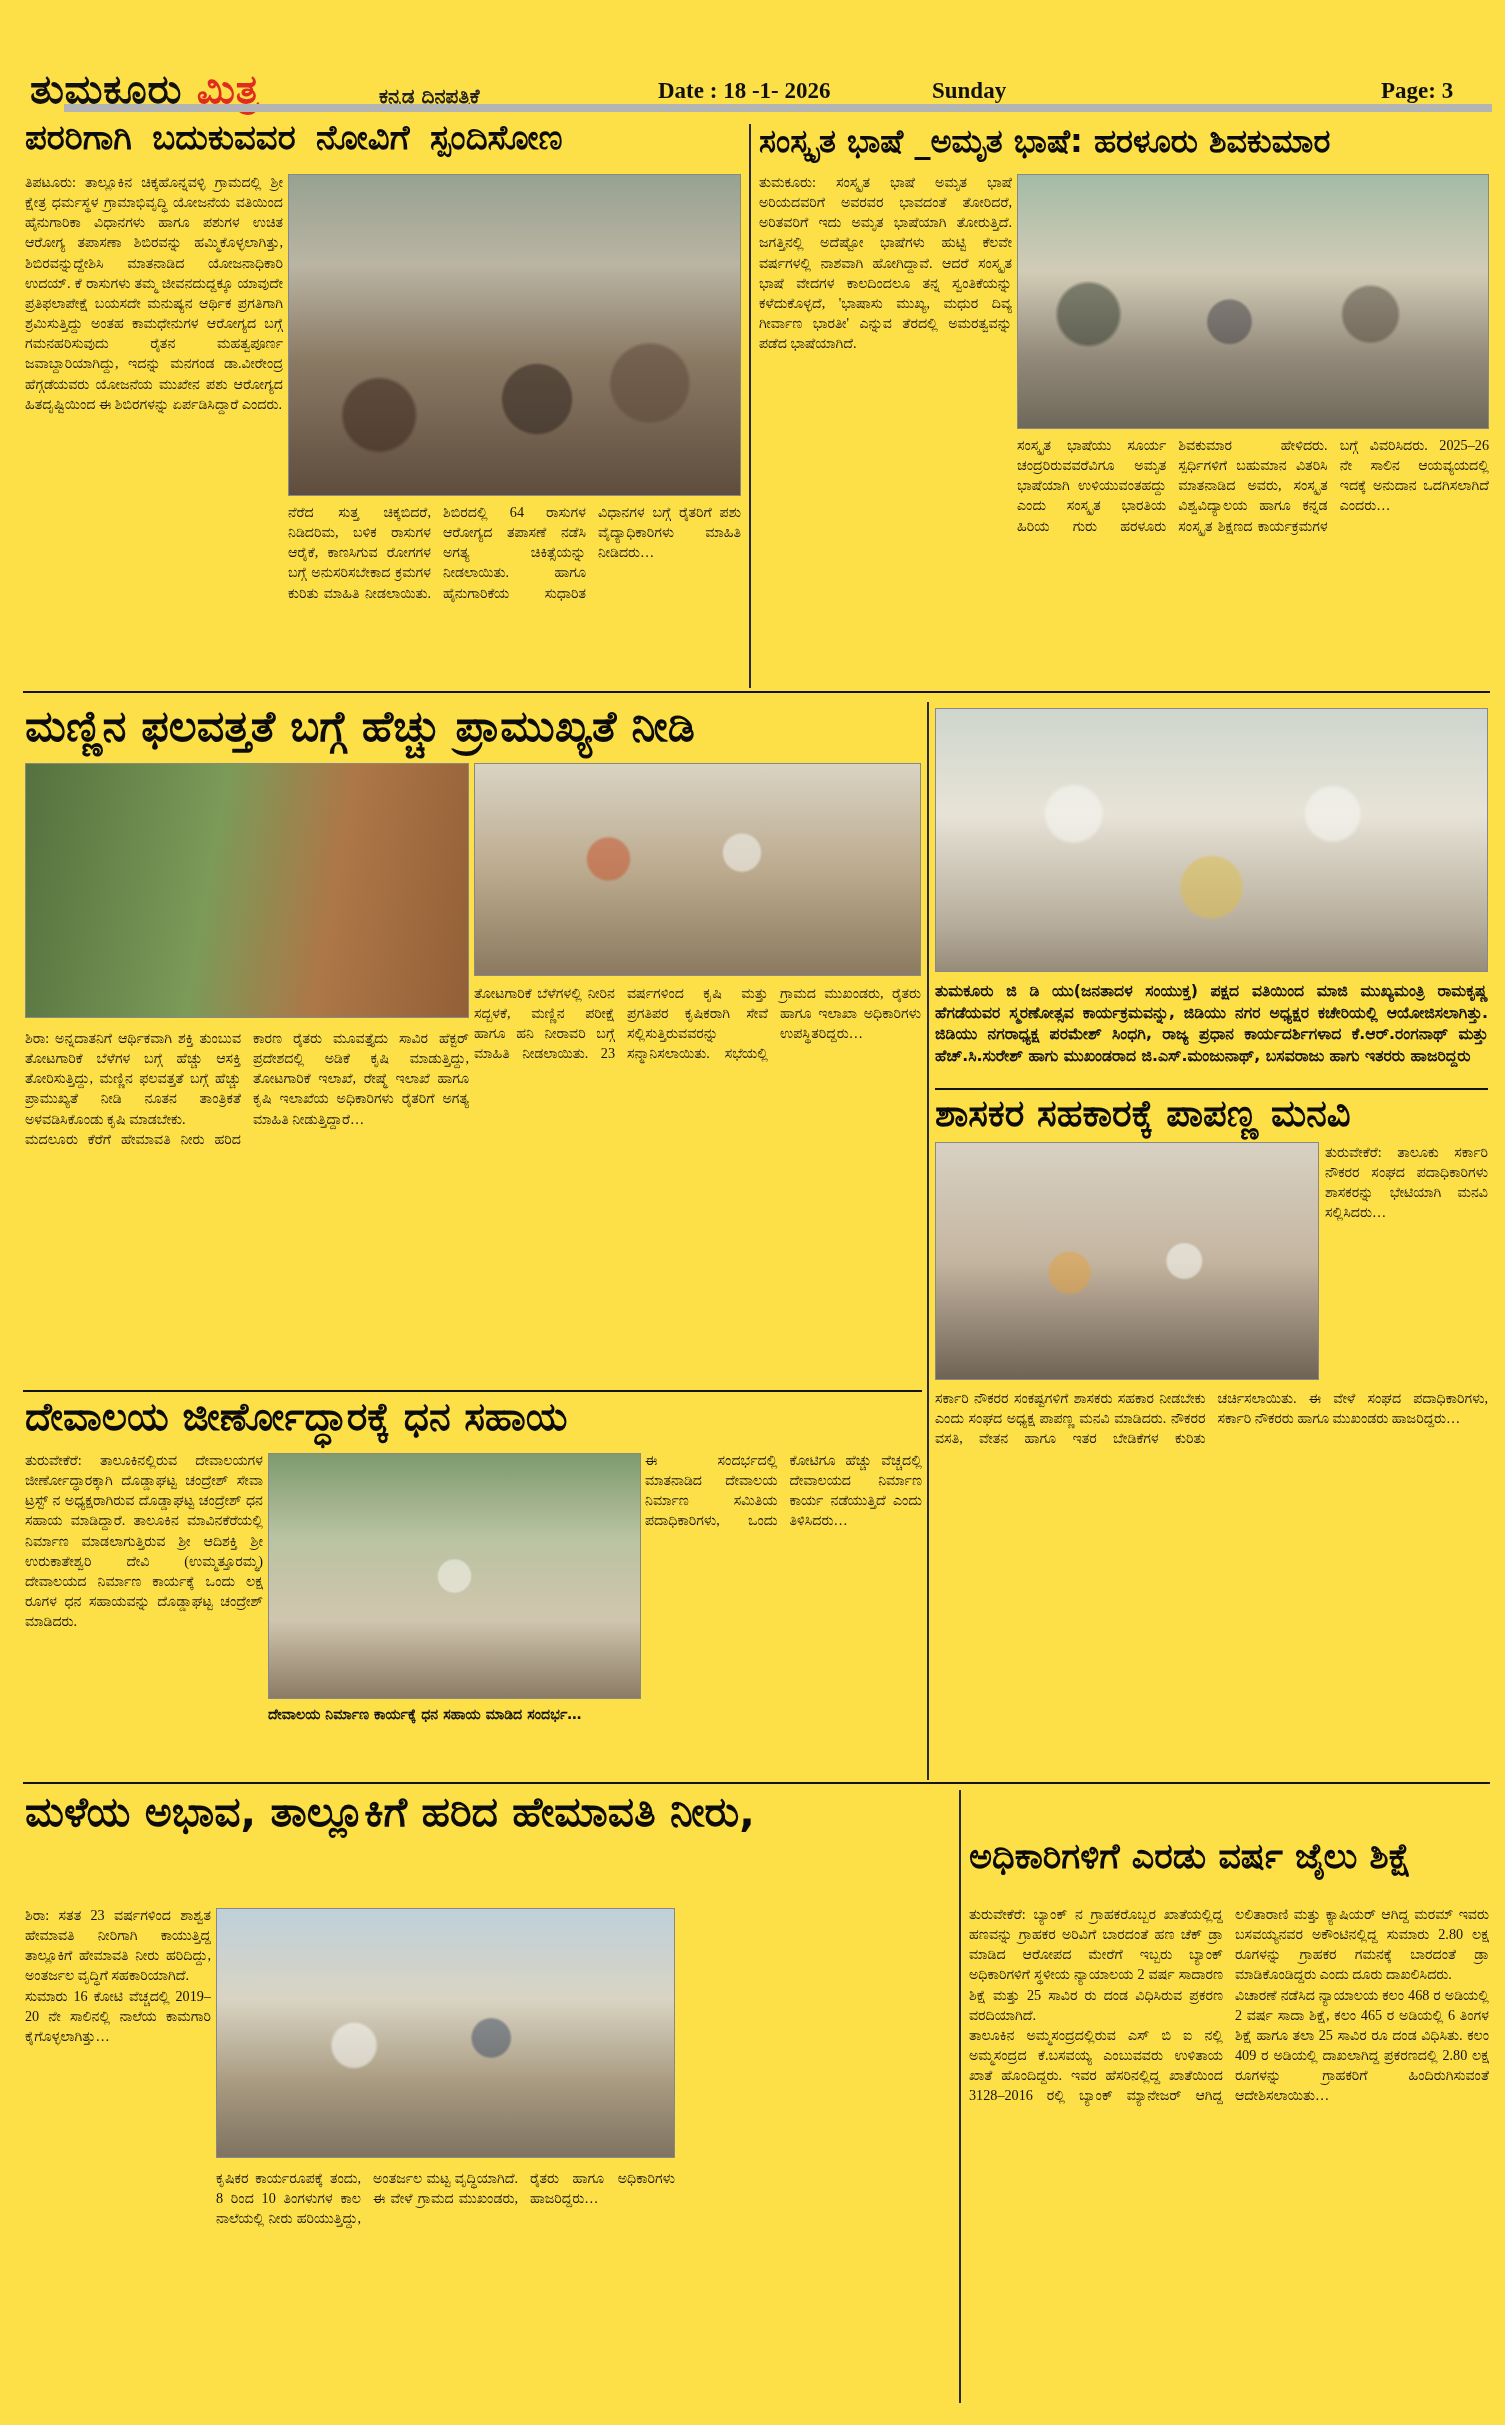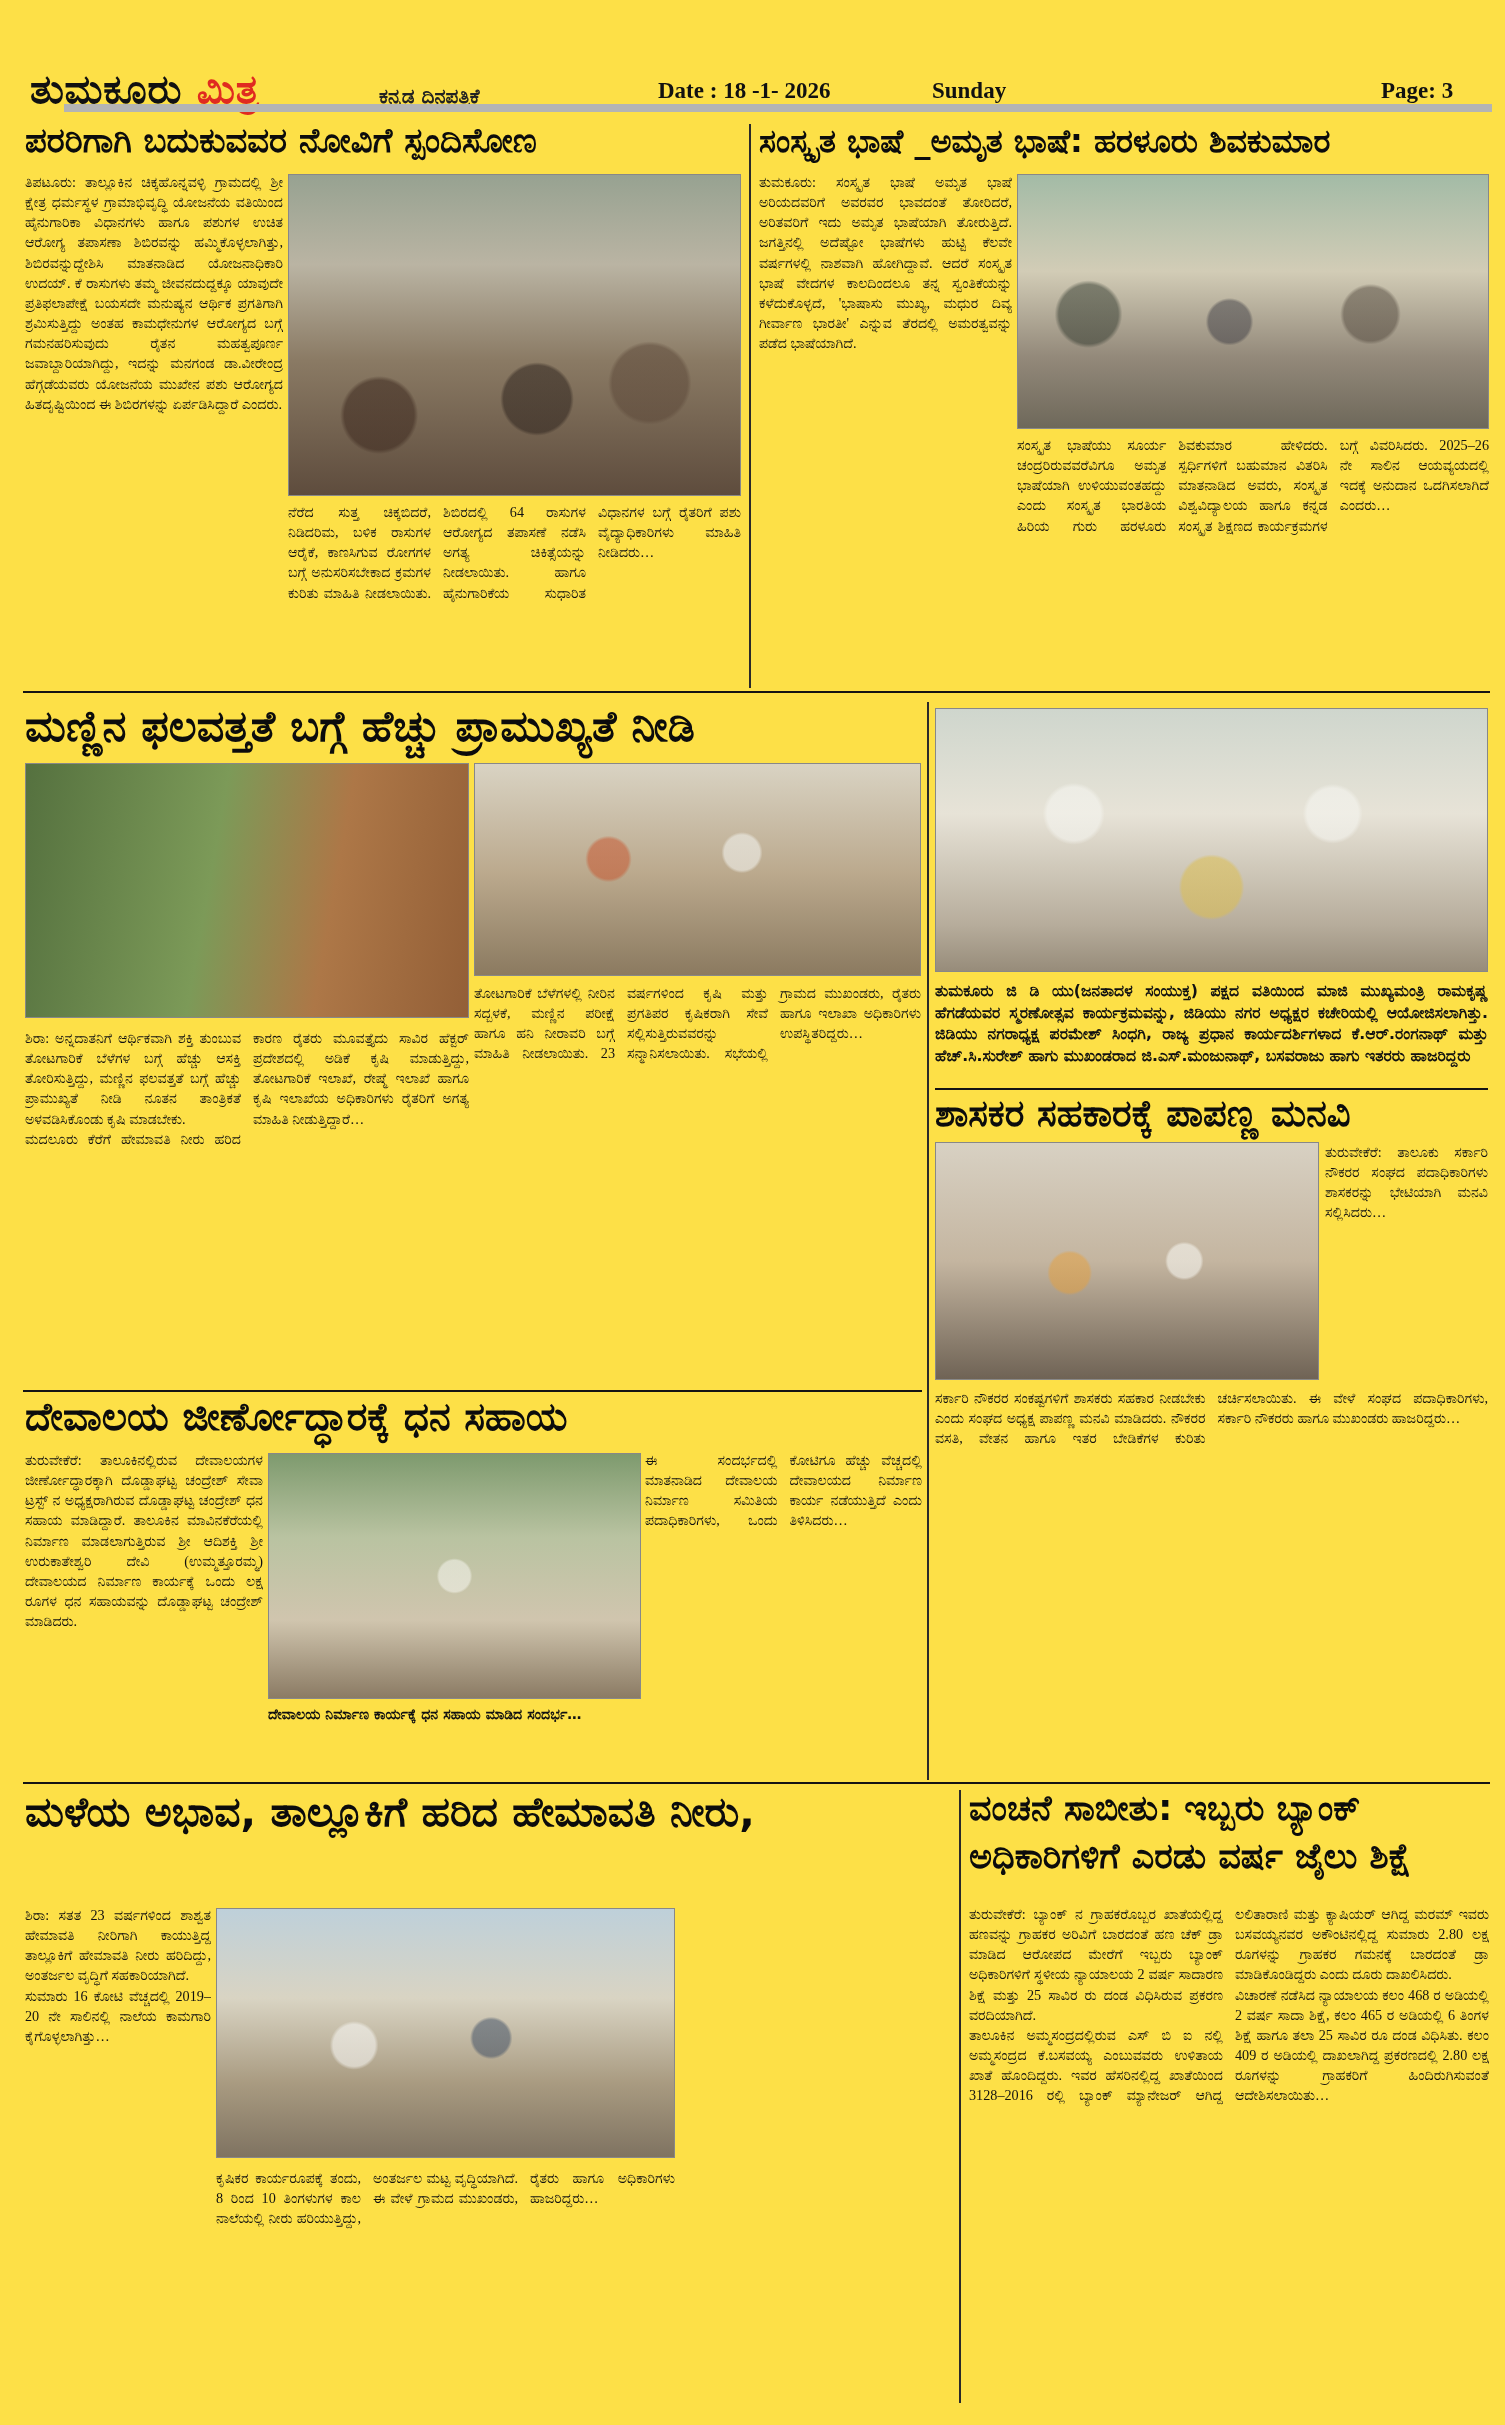--- a/index.html
+++ b/index.html
@@ -70,21 +70,21 @@
   <div class="abs logo" style="left:30px;top:66px;">
     <span>ತುಮಕೂರು</span>
     <span class="red">ಮಿತ್ರ</span>
   </div>
   <div class="abs tagline" style="left:379px;top:84px;">ಕನ್ನಡ ದಿನಪತ್ರಿಕೆ</div>
   <div class="abs mastmeta" style="left:658px;top:78px;text-align:right;">Date : 18 -1- 2026</div>
   <div class="abs mastmeta" style="left:932px;top:78px;">Sunday</div>
   <div class="abs mastmeta" style="left:1381px;top:78px;">Page: 3</div>
   <div class="abs graybar" style="left:64px;top:104px;width:1428px;height:8.2px;"></div>
 
-  <div class="abs headline h45" style="left:25px;top:122px;width:718px;">ಪರರಿಗಾಗಿ ಬದುಕುವವರ ನೋವಿಗೆ ಸ್ಪಂದಿಸೋಣ</div>
+  <div class="abs headline h45" style="left:25px;top:122px;width:718px;font-family:Liberation Mono, monospace;">ಪರರಿಗಾಗಿ ಬದುಕುವವರ ನೋವಿಗೆ ಸ್ಪಂದಿಸೋಣ</div>
   <div class="abs body" style="left:25px;top:172px;width:258px;height:514px;">ತಿಪಟೂರು: ತಾಲ್ಲೂಕಿನ ಚಿಕ್ಕಹೊನ್ನವಳ್ಳಿ ಗ್ರಾಮದಲ್ಲಿ ಶ್ರೀ ಕ್ಷೇತ್ರ ಧರ್ಮಸ್ಥಳ ಗ್ರಾಮಾಭಿವೃದ್ಧಿ ಯೋಜನೆಯ ವತಿಯಿಂದ ಹೈನುಗಾರಿಕಾ ವಿಧಾನಗಳು ಹಾಗೂ ಪಶುಗಳ ಉಚಿತ ಆರೋಗ್ಯ ತಪಾಸಣಾ ಶಿಬಿರವನ್ನು ಹಮ್ಮಿಕೊಳ್ಳಲಾಗಿತ್ತು, ಶಿಬಿರವನ್ನುದ್ದೇಶಿಸಿ ಮಾತನಾಡಿದ ಯೋಜನಾಧಿಕಾರಿ ಉದಯ್. ಕೆ ರಾಸುಗಳು ತಮ್ಮ ಜೀವನದುದ್ದಕ್ಕೂ ಯಾವುದೇ ಪ್ರತಿಫಲಾಪೇಕ್ಷೆ ಬಯಸದೇ ಮನುಷ್ಯನ ಆರ್ಥಿಕ ಪ್ರಗತಿಗಾಗಿ ಶ್ರಮಿಸುತ್ತಿದ್ದು ಅಂತಹ ಕಾಮಧೇನುಗಳ ಆರೋಗ್ಯದ ಬಗ್ಗೆ ಗಮನಹರಿಸುವುದು ರೈತನ ಮಹತ್ವಪೂರ್ಣ ಜವಾಬ್ದಾರಿಯಾಗಿದ್ದು, ಇದನ್ನು ಮನಗಂಡ ಡಾ.ವೀರೇಂದ್ರ ಹೆಗ್ಗಡೆಯವರು ಯೋಜನೆಯ ಮುಖೇನ ಪಶು ಆರೋಗ್ಯದ ಹಿತದೃಷ್ಟಿಯಿಂದ ಈ ಶಿಬಿರಗಳನ್ನು ಏರ್ಪಡಿಸಿದ್ದಾರೆ ಎಂದರು.</div>
   <div class="abs photo ph-dairy" style="left:288px;top:174px;width:453px;height:322px;"></div>
   <div class="abs body cols3" style="left:288px;top:502px;width:453px;height:184px;">ನೆರೆದ ಸುತ್ತ ಚಿಕ್ಕಬಿದರೆ, ನಿಡಿದರಿಮ, ಬಳಿಕ ರಾಸುಗಳ ಆರೈಕೆ, ಕಾಣಸಿಗುವ ರೋಗಗಳ ಬಗ್ಗೆ ಅನುಸರಿಸಬೇಕಾದ ಕ್ರಮಗಳ ಕುರಿತು ಮಾಹಿತಿ ನೀಡಲಾಯಿತು. ಶಿಬಿರದಲ್ಲಿ 64 ರಾಸುಗಳ ಆರೋಗ್ಯದ ತಪಾಸಣೆ ನಡೆಸಿ ಅಗತ್ಯ ಚಿಕಿತ್ಸೆಯನ್ನು ನೀಡಲಾಯಿತು. ಹಾಗೂ ಹೈನುಗಾರಿಕೆಯ ಸುಧಾರಿತ ವಿಧಾನಗಳ ಬಗ್ಗೆ ರೈತರಿಗೆ ಪಶು ವೈದ್ಯಾಧಿಕಾರಿಗಳು ಮಾಹಿತಿ ನೀಡಿದರು…</div>
   <div class="abs vrule" style="left:749px;top:124px;height:564px;"></div>
 
   <div class="abs headline h43" style="left:759px;top:124px;width:731px;">ಸಂಸ್ಕೃತ ಭಾಷೆ _ಅಮೃತ ಭಾಷೆ: ಹರಳೂರು ಶಿವಕುಮಾರ</div>
   <div class="abs body" style="left:759px;top:172px;width:253px;height:514px;">ತುಮಕೂರು: ಸಂಸ್ಕೃತ ಭಾಷೆ ಅಮೃತ ಭಾಷೆ ಅರಿಯದವರಿಗೆ ಅವರವರ ಭಾವದಂತೆ ತೋರಿದರೆ, ಅರಿತವರಿಗೆ ಇದು ಅಮೃತ ಭಾಷೆಯಾಗಿ ತೋರುತ್ತಿದೆ. ಜಗತ್ತಿನಲ್ಲಿ ಅದೆಷ್ಟೋ ಭಾಷೆಗಳು ಹುಟ್ಟಿ ಕೆಲವೇ ವರ್ಷಗಳಲ್ಲಿ ನಾಶವಾಗಿ ಹೋಗಿದ್ದಾವೆ. ಆದರೆ ಸಂಸ್ಕೃತ ಭಾಷೆ ವೇದಗಳ ಕಾಲದಿಂದಲೂ ತನ್ನ ಸ್ವಂತಿಕೆಯನ್ನು ಕಳೆದುಕೊಳ್ಳದೆ, 'ಭಾಷಾಸು ಮುಖ್ಯ, ಮಧುರ ದಿವ್ಯ ಗೀರ್ವಾಣ ಭಾರತೀ' ಎನ್ನುವ ತೆರದಲ್ಲಿ ಅಮರತ್ವವನ್ನು ಪಡೆದ ಭಾಷೆಯಾಗಿದೆ.</div>
   <div class="abs photo ph-sanskrit" style="left:1017px;top:174px;width:472px;height:255px;"></div>
   <div class="abs body cols3" style="left:1017px;top:435px;width:472px;height:252px;">ಸಂಸ್ಕೃತ ಭಾಷೆಯು ಸೂರ್ಯ ಚಂದ್ರರಿರುವವರೆವಿಗೂ ಅಮೃತ ಭಾಷೆಯಾಗಿ ಉಳಿಯುವಂತಹದ್ದು ಎಂದು ಸಂಸ್ಕೃತ ಭಾರತಿಯ ಹಿರಿಯ ಗುರು ಹರಳೂರು ಶಿವಕುಮಾರ ಹೇಳಿದರು. ಸ್ಪರ್ಧಿಗಳಿಗೆ ಬಹುಮಾನ ವಿತರಿಸಿ ಮಾತನಾಡಿದ ಅವರು, ಸಂಸ್ಕೃತ ವಿಶ್ವವಿದ್ಯಾಲಯ ಹಾಗೂ ಕನ್ನಡ ಸಂಸ್ಕೃತ ಶಿಕ್ಷಣದ ಕಾರ್ಯಕ್ರಮಗಳ ಬಗ್ಗೆ ವಿವರಿಸಿದರು. 2025–26 ನೇ ಸಾಲಿನ ಆಯವ್ಯಯದಲ್ಲಿ ಇದಕ್ಕೆ ಅನುದಾನ ಒದಗಿಸಲಾಗಿದೆ ಎಂದರು…</div>
 
@@ -115,20 +115,19 @@
 
   <div class="abs hrule" style="left:22.5px;top:1782px;width:1467px;"></div>
 
   <div class="abs headline h55" style="left:25px;top:1790px;width:926px;">ಮಳೆಯ ಅಭಾವ, ತಾಲ್ಲೂಕಿಗೆ ಹರಿದ ಹೇಮಾವತಿ ನೀರು,</div>
   <div class="abs body" style="left:25px;top:1905px;width:186px;height:496px;">ಶಿರಾ: ಸತತ 23 ವರ್ಷಗಳಿಂದ ಶಾಶ್ವತ ಹೇಮಾವತಿ ನೀರಿಗಾಗಿ ಕಾಯುತ್ತಿದ್ದ ತಾಲ್ಲೂಕಿಗೆ ಹೇಮಾವತಿ ನೀರು ಹರಿದಿದ್ದು, ಅಂತರ್ಜಲ ವೃದ್ಧಿಗೆ ಸಹಕಾರಿಯಾಗಿದೆ.
 ಸುಮಾರು 16 ಕೋಟಿ ವೆಚ್ಚದಲ್ಲಿ 2019–20 ನೇ ಸಾಲಿನಲ್ಲಿ ನಾಲೆಯ ಕಾಮಗಾರಿ ಕೈಗೊಳ್ಳಲಾಗಿತ್ತು…</div>
   <div class="abs photo ph-rain" style="left:216px;top:1908px;width:459px;height:250px;"></div>
   <div class="abs body cols3" style="left:216px;top:2168px;width:459px;height:234px;">ಕೃಷಿಕರ ಕಾರ್ಯರೂಪಕ್ಕೆ ತಂದು, 8 ರಿಂದ 10 ತಿಂಗಳುಗಳ ಕಾಲ ನಾಲೆಯಲ್ಲಿ ನೀರು ಹರಿಯುತ್ತಿದ್ದು, ಅಂತರ್ಜಲ ಮಟ್ಟ ವೃದ್ಧಿಯಾಗಿದೆ. ಈ ವೇಳೆ ಗ್ರಾಮದ ಮುಖಂಡರು, ರೈತರು ಹಾಗೂ ಅಧಿಕಾರಿಗಳು ಹಾಜರಿದ್ದರು…</div>
   <div class="abs vrule" style="left:959px;top:1790px;height:613px;"></div>
 
-  <div class="abs headline h47" style="left:969px;top:1790px;width:520px;">ವಂಚನೆ ಸಾಬೀತು: ಇಬ್ಬರು ಬ್ಯಾಂಕ್</div>
   <div class="abs headline h47" style="left:969px;top:1838px;width:520px;">ಅಧಿಕಾರಿಗಳಿಗೆ ಎರಡು ವರ್ಷ ಜೈಲು ಶಿಕ್ಷೆ</div>
   <div class="abs body cols2" style="left:969px;top:1904px;width:520px;height:498px;">ತುರುವೇಕೆರೆ: ಬ್ಯಾಂಕ್ ನ ಗ್ರಾಹಕರೊಬ್ಬರ ಖಾತೆಯಲ್ಲಿದ್ದ ಹಣವನ್ನು ಗ್ರಾಹಕರ ಅರಿವಿಗೆ ಬಾರದಂತೆ ಹಣ ಚೆಕ್ ಡ್ರಾ ಮಾಡಿದ ಆರೋಪದ ಮೇರೆಗೆ ಇಬ್ಬರು ಬ್ಯಾಂಕ್ ಅಧಿಕಾರಿಗಳಿಗೆ ಸ್ಥಳೀಯ ನ್ಯಾಯಾಲಯ 2 ವರ್ಷ ಸಾದಾರಣ ಶಿಕ್ಷೆ ಮತ್ತು 25 ಸಾವಿರ ರು ದಂಡ ವಿಧಿಸಿರುವ ಪ್ರಕರಣ ವರದಿಯಾಗಿದೆ.
 ತಾಲೂಕಿನ ಅಮ್ಮಸಂದ್ರದಲ್ಲಿರುವ ಎಸ್ ಬಿ ಐ ನಲ್ಲಿ ಅಮ್ಮಸಂದ್ರದ ಕೆ.ಬಸವಯ್ಯ ಎಂಬುವವರು ಉಳಿತಾಯ ಖಾತೆ ಹೊಂದಿದ್ದರು. ಇವರ ಹೆಸರಿನಲ್ಲಿದ್ದ ಖಾತೆಯಿಂದ 3128–2016 ರಲ್ಲಿ ಬ್ಯಾಂಕ್ ಮ್ಯಾನೇಜರ್ ಆಗಿದ್ದ ಲಲಿತಾರಾಣಿ ಮತ್ತು ಕ್ಯಾಷಿಯರ್ ಆಗಿದ್ದ ಮರಮ್ ಇವರು ಬಸವಯ್ಯನವರ ಅಕೌಂಟಿನಲ್ಲಿದ್ದ ಸುಮಾರು 2.80 ಲಕ್ಷ ರೂಗಳನ್ನು ಗ್ರಾಹಕರ ಗಮನಕ್ಕೆ ಬಾರದಂತೆ ಡ್ರಾ ಮಾಡಿಕೊಂಡಿದ್ದರು ಎಂದು ದೂರು ದಾಖಲಿಸಿದರು.
 ವಿಚಾರಣೆ ನಡೆಸಿದ ನ್ಯಾಯಾಲಯ ಕಲಂ 468 ರ ಅಡಿಯಲ್ಲಿ 2 ವರ್ಷ ಸಾದಾ ಶಿಕ್ಷೆ, ಕಲಂ 465 ರ ಅಡಿಯಲ್ಲಿ 6 ತಿಂಗಳ ಶಿಕ್ಷೆ ಹಾಗೂ ತಲಾ 25 ಸಾವಿರ ರೂ ದಂಡ ವಿಧಿಸಿತು. ಕಲಂ 409 ರ ಅಡಿಯಲ್ಲಿ ದಾಖಲಾಗಿದ್ದ ಪ್ರಕರಣದಲ್ಲಿ 2.80 ಲಕ್ಷ ರೂಗಳನ್ನು ಗ್ರಾಹಕರಿಗೆ ಹಿಂದಿರುಗಿಸುವಂತೆ ಆದೇಶಿಸಲಾಯಿತು…</div>
 
 </div>
 
 
 </body></html>

